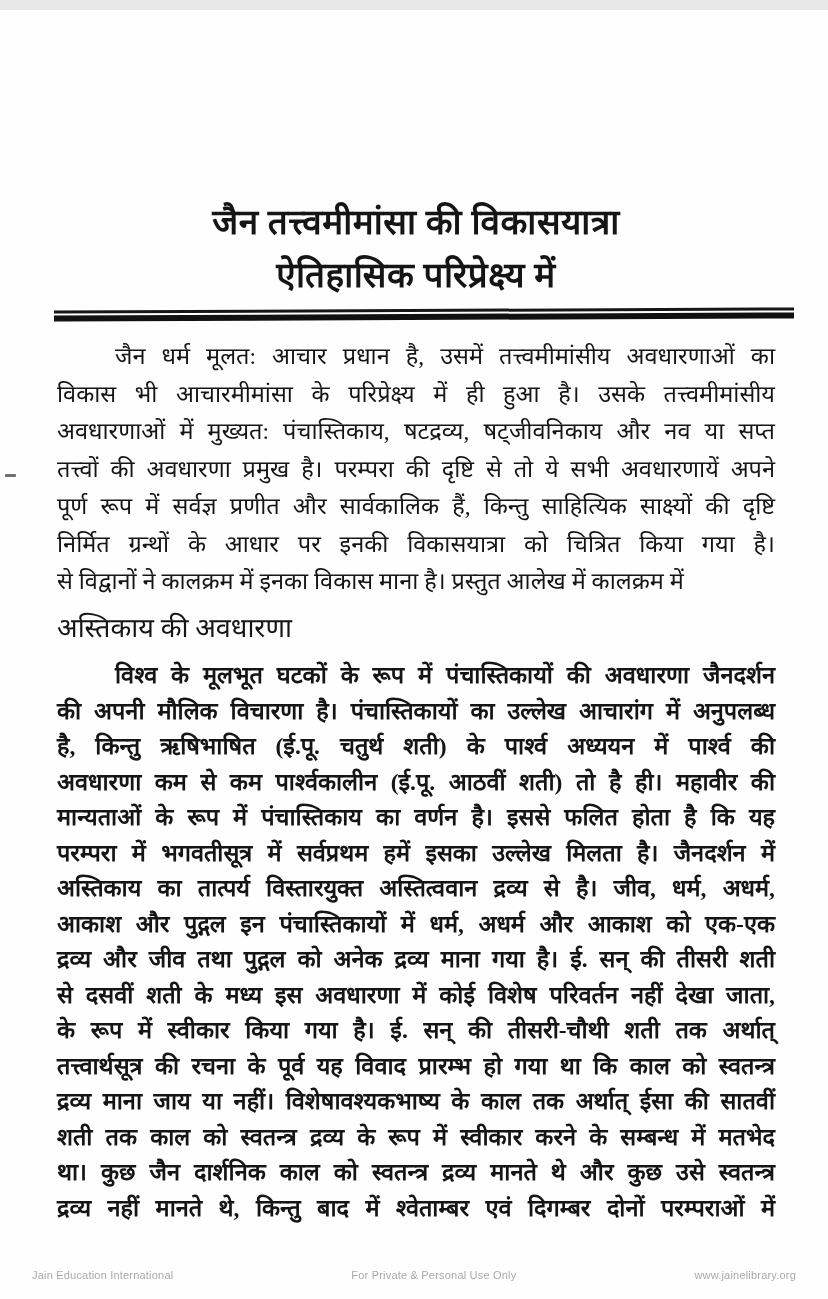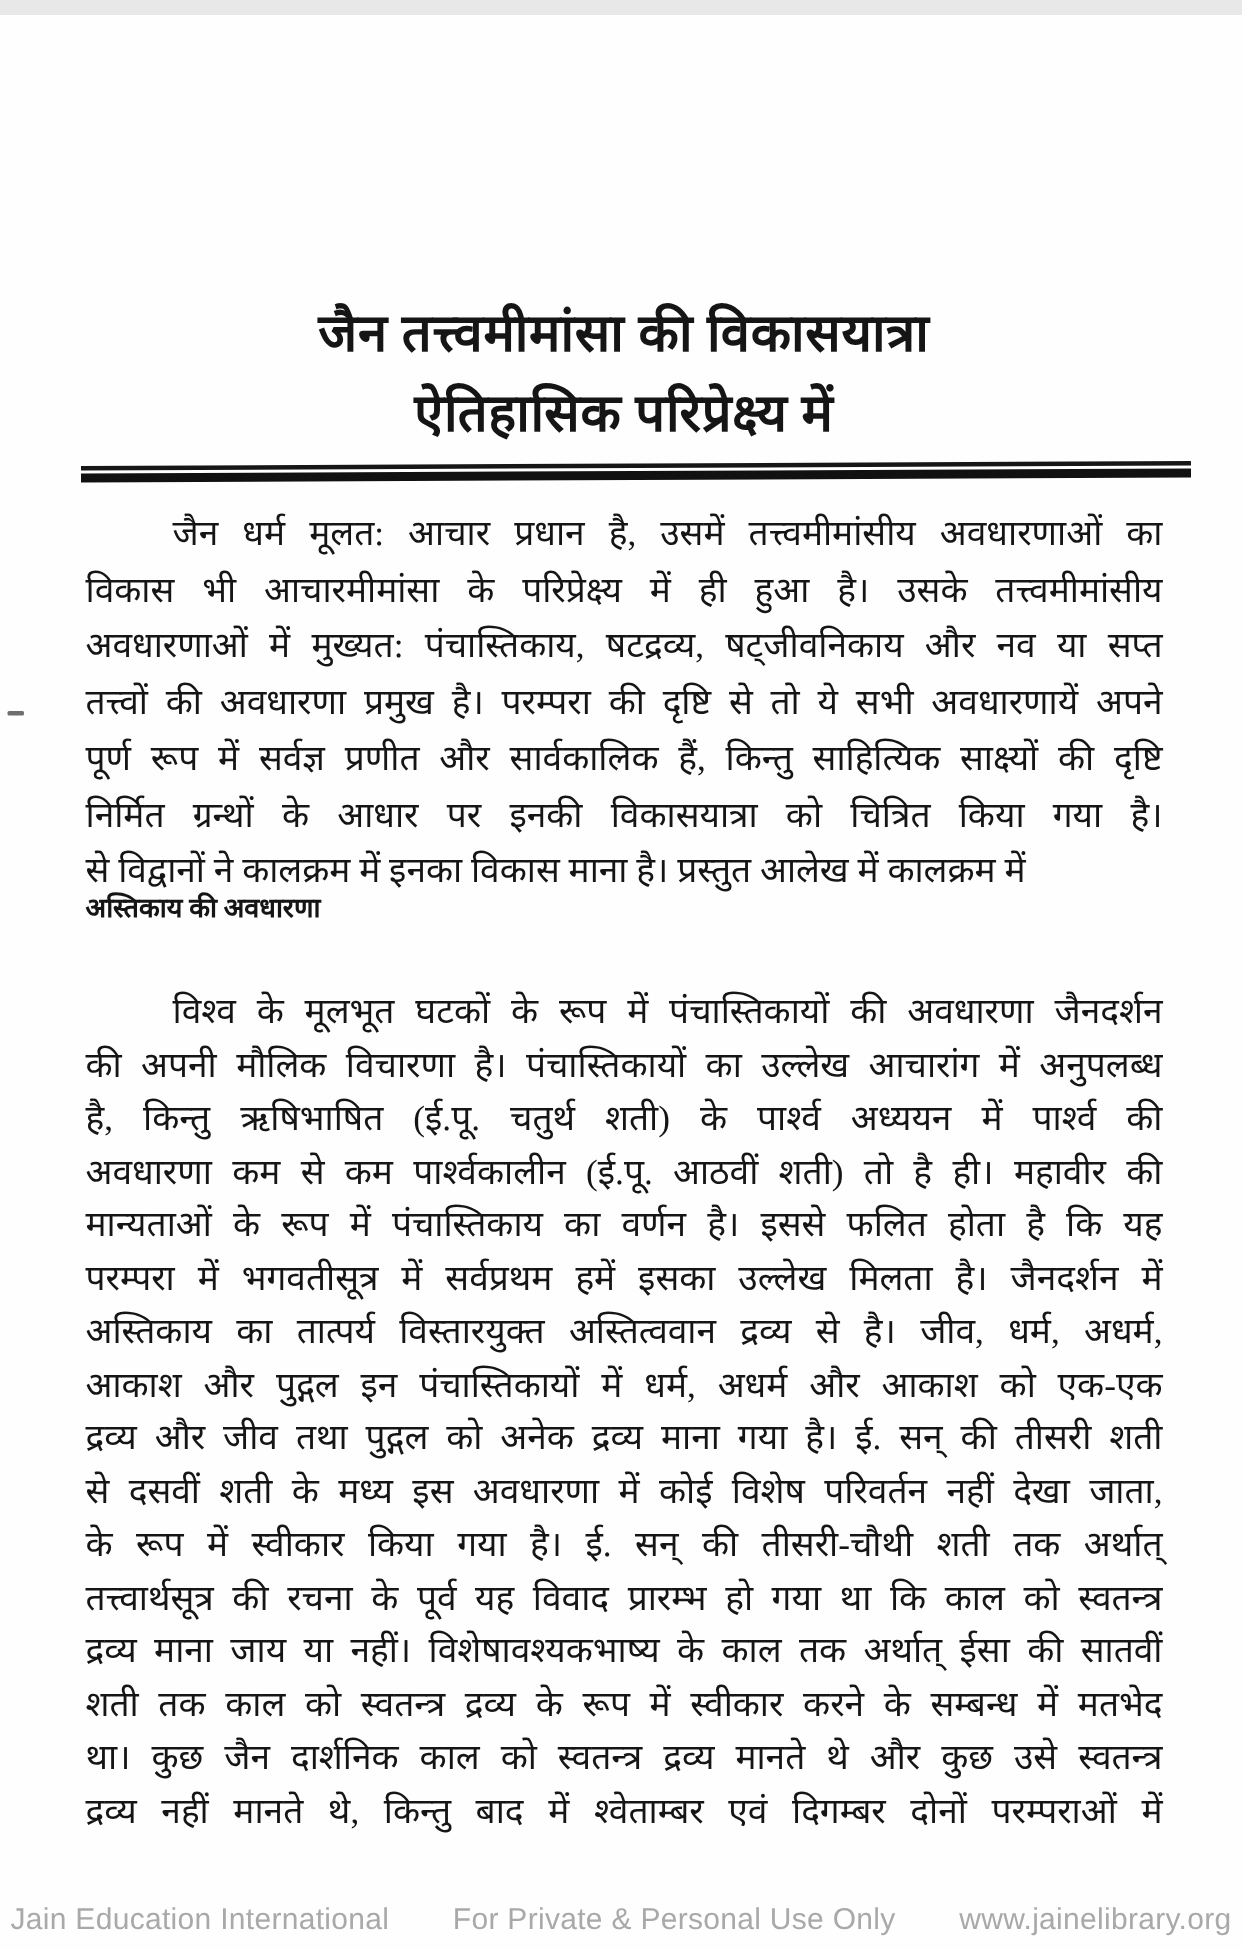--- a/index.html
+++ b/index.html
@@ -51,28 +51,28 @@
     overflow: visible;
   }
   .bodytext .line:first-child { text-indent: 58px; }
   .para-end .line:last-child { text-align-last: left; }
 
   .intro-para { top: 328px; }
   .intro-para .line { line-height: 37.5px; }
 
   .section-heading {
     position: absolute;
-    top: 576px;
+    top: 599px;
     left: 57px;
-    font-size: 18px;
-    font-weight: 700;
+    font-size: 27px;
+    font-weight: 400;
     line-height: 38px;
   }
 
-  .section-para { top: 648px; }
+  .section-para { top: 648px; font-weight: bold; }
   .section-para .line { line-height: 35.5px; }
 
   
   .scan-artifact {
     position: absolute;
     left: 5px;
     top: 464px;
     width: 11px;
     height: 3px;
     background: #6f6f6f;
@@ -81,23 +81,23 @@
 
   
   .footer {
     position: absolute;
     left: 0;
     right: 0;
     top: 1259px;
     display: flex;
     justify-content: space-between;
     align-items: baseline;
-    padding: 0 7px;
+    padding: 0 32px;
     font-family: "Liberation Sans", "DejaVu Sans", sans-serif;
-    font-size: 20px;
+    font-size: 11px;
     color: #a9a9a9;
     letter-spacing: 0.2px;
   }
 </style>
 </head>
 <body>
 
 <div class="page">
 
   <div class="title-block">

